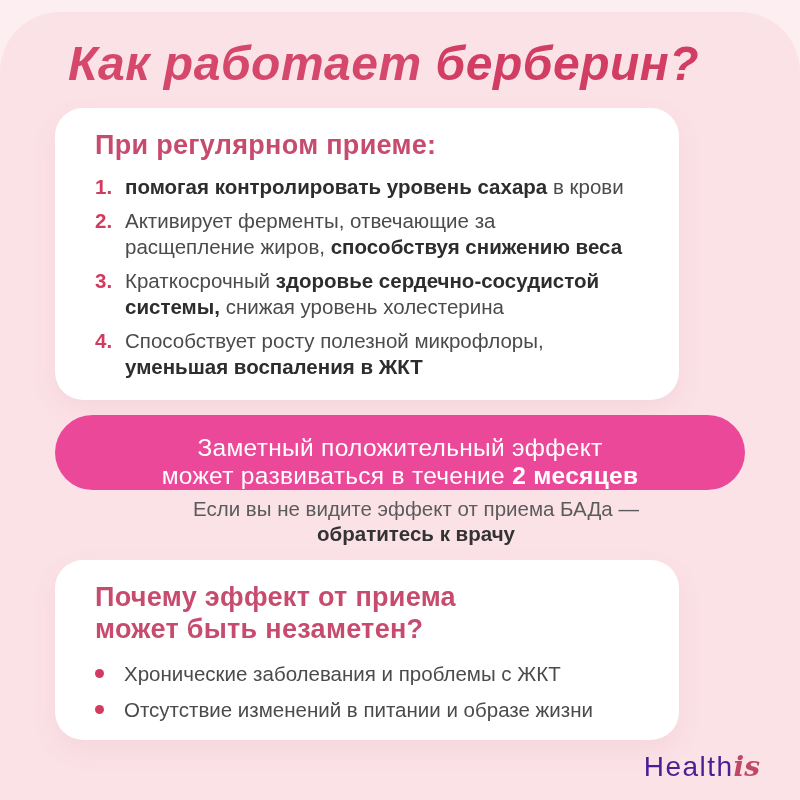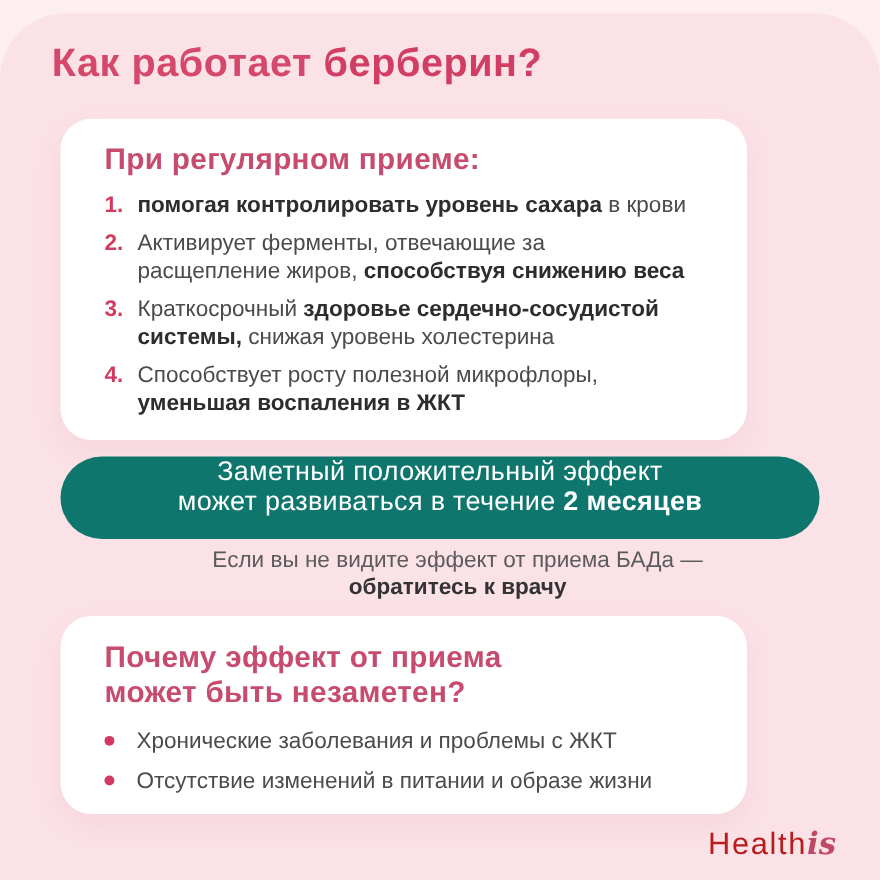--- a/index.html
+++ b/index.html
@@ -11,27 +11,28 @@
     overflow:hidden;
   }
   .panel {
     position:absolute;
     top:12px; left:0; right:0; bottom:0;
     background:#fbe2e7;
     border-radius:60px 60px 0 0;
   }
   .title {
     position:absolute;
-    left:47px; top:36px;
+    left:68px; top:36px;
     width:700px;
-    font-size:36px;
+    font-size:48px;
     letter-spacing:.5px;
     color:#d5486c;
     font-weight:600;
     white-space:nowrap;
+    font-style:italic;
   }
   .title .xb { font-weight:800; color:#d23e63; }
   .card {
     position:absolute;
     left:55px;
     width:624px;
     background:#ffffff;
     border-radius:28px;
     box-shadow:0 10px 24px rgba(210,110,135,0.10);
   }
@@ -61,24 +62,24 @@
     white-space:pre-line;
     font-size:20.5px;
     line-height:26px;
     color:#4b4b4d;
   }
   .rich .b { font-weight:bold; color:#2d2d2f; }
   .banner {
     position:absolute;
     left:55px; top:415px;
     width:690px; height:75px;
-    background:#0f766e;
+    background:#ec4899;
     border-radius:38px;
     display:flex;
-    align-items:flex-start;
+    align-items:flex-end;
     justify-content:center;
     text-align:center;
   }
   .banner .rich {
     font-size:24.5px;
     line-height:28px;
     color:#ffffff;
     letter-spacing:.3px;
   }
   .banner .rich .b { font-weight:700; color:#ffffff; }
@@ -109,21 +110,21 @@
     font-size:20.5px;
     line-height:23px;
     color:#4b4b4d;
   }
   .brand {
     position:absolute;
     top:750px; right:40px;
     font-size:28px;
     letter-spacing:1.5px;
   }
-  .brand-regular { color:#b91c1c; font-weight:400; }
+  .brand-regular { color:#4c1d95; font-weight:400; }
   .brand-italic {
     font-family:"DejaVu Serif", serif;
     font-style:italic;
     font-weight:bold;
     color:#c04867;
     letter-spacing:0;
   }
 </style>
 </head>
 <body>

